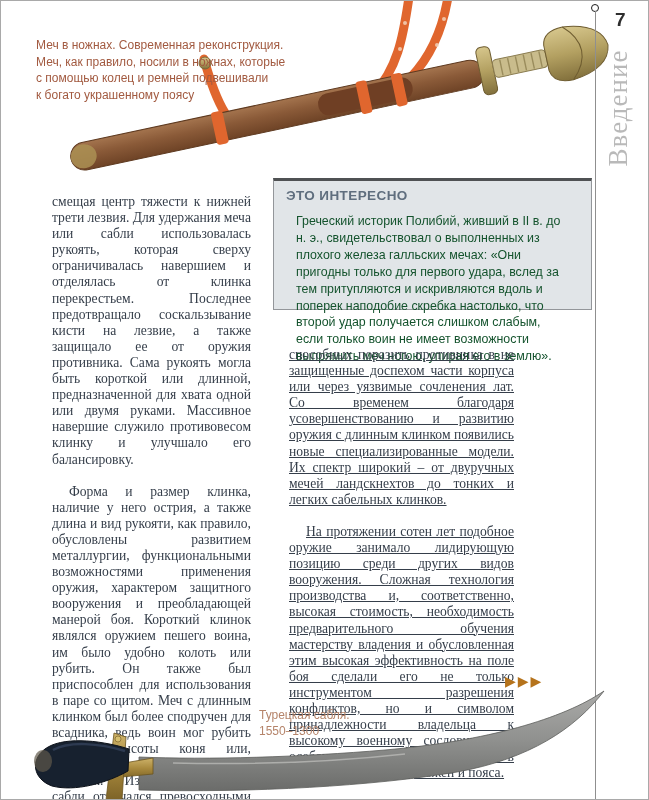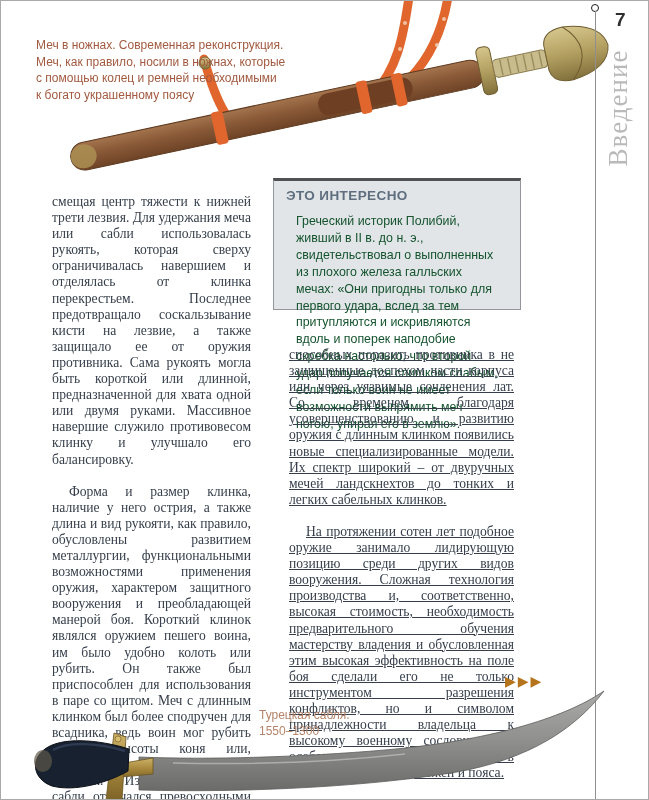--- a/index.html
+++ b/index.html
@@ -46,21 +46,21 @@
     font-size:13.6px; line-height:16.1px; color:#353e4a;
     text-align:justify;
   }
   .col p { margin:16px; }
   .col p.indent { text-indent:17px; }
   .col-left  { left:35px;  top:177px; width:231px; }
   .col-right { left:272px; top:330px; width:257px;text-decoration:underline; }
 
   
   .info-box {
-    left:272px; top:177px; width:248px; height:132px; box-sizing:border-box;
+    left:272px; top:177px; width:319px; height:132px; box-sizing:border-box;
     background:#e1e5e8;
     border:1px solid #93969a; border-top:3px solid #4f5153;
     padding:7px 12px 8px 12px;
   }
   .info-box-title {
     font-size:13.5px; font-weight:bold; color:#5f6e7e; letter-spacing:0.4px;
     margin:0 0 3px 0;
   }
   .info-box-body {
     font-size:12.4px; line-height:16.9px; color:#14532d; margin:10px;
@@ -124,21 +124,21 @@
           <line x1="480" y1="-8" x2="480" y2="8"></line>
       </g>
 
       <path d="M 486 -13 Q 488 -27 508 -27 Q 546 -23 549 0 Q 546 23 508 27 Q 488 27 486 13 Z" fill="url(#goldGrad)" stroke="#6e5c30" stroke-width="1"></path>
       <path d="M 508 -27 Q 522 -14 522 0 Q 522 14 508 27" fill="none" stroke="#6e5c30" stroke-width="1"></path>
     </g>
   </svg>
 
   <div class="abs fig-caption-top">Меч в ножнах. Современная реконструкция.
 Меч, как правило, носили в ножнах, которые
-с помощью колец и ремней необходимыми
+с помощью колец и ремней подвешивали
 к богато украшенному поясу</div>
 
   <div class="abs margin-pin"></div>
   <div class="abs margin-rule"></div>
   <div class="abs folio">7</div>
   <div class="abs section-label">Введение</div>
 
   <div class="abs col col-left">
     <p>смещая центр тяжести к нижней трети лезвия. Для удержания меча или сабли использовалась рукоять, которая сверху ограничивалась навершием и отделялась от клинка перекрестьем. Последнее предотвращало соскальзывание кисти на лезвие, а также защищало ее от оружия противника. Сама рукоять могла быть короткой или длинной, предназначенной для хвата одной или двумя руками. Массивное навершие служило противовесом клинку и улучшало его балансировку.</p>
     <p class="indent">Форма и размер клинка, наличие у него острия, а также длина и вид рукояти, как правило, обусловлены развитием металлургии, функциональными возможностями применения оружия, характером защитного вооружения и преобладающей манерой боя. Короткий клинок являлся оружием пешего воина, им было удобно колоть или рубить. Он также был приспособлен для использования в паре со щитом. Меч с длинным клинком был более сподручен для всадника, ведь воин мог рубить им с высоты коня или, спешившись, колоть тонким острием. Изогнутый клинок сабли отличался превосходными рубящими и режущими свойствами, скоростью нанесения удара и высокой маневренностью в бою, особенно необходимыми для всадников. Длинное тонкое острие шпаги предназначалось для точно направленных уколов,</p>

